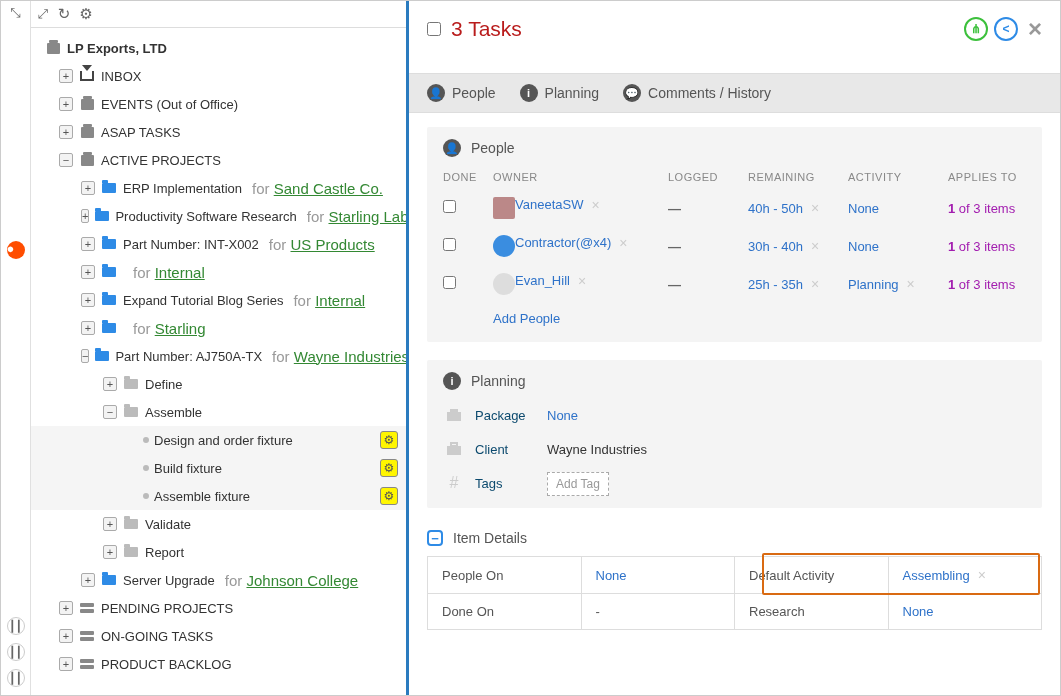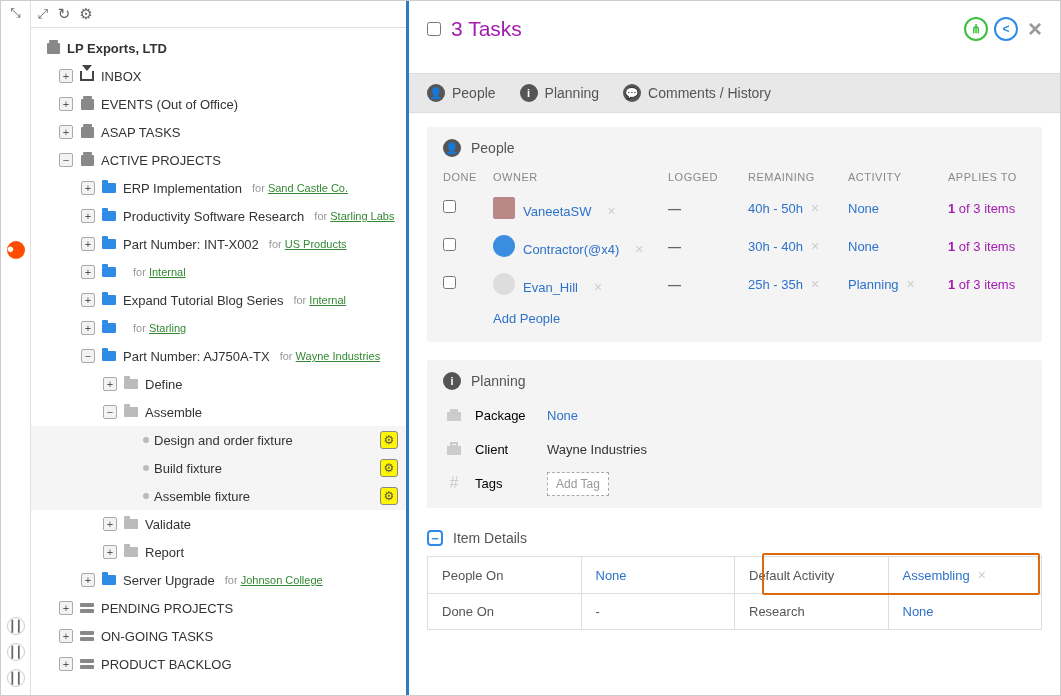--- a/index.html
+++ b/index.html
@@ -26,57 +26,57 @@
 .ic-folder.gray { background:#bbb; }
 .ic-folder.gray::before { background:#bbb; }
 .ic-inbox { width:14px; height:10px; border:2px solid #444; border-top:none; }
 .ic-inbox::after { content:""; display:block; margin:-6px auto 0; width:0; height:0; border-left:5px solid transparent; border-right:5px solid transparent; border-top:6px solid #444; }
 .ic-stack { width:14px; height:10px; position:relative; }
 .ic-stack::before, .ic-stack::after { content:""; position:absolute; left:0; width:14px; height:4px; background:#888; transform:skewY(0deg); border-radius:1px; }
 .ic-stack::before { top:0; } .ic-stack::after { top:6px; }
 .ic-dot { width:6px; height:6px; border-radius:50%; background:#bbb; margin:0 5px 0 0; }
 .tree-label { color:#333; }
 .tree-label.bold { font-weight:bold; }
-.tree-client { color:#338833; font-size:11px; margin-left:10px; }
+.tree-client { color:#338833; font-size:15px; margin-left:10px; }
 .tree-client .for { color:#999; font-style:normal; }
 .tree-client a { color:#338833; text-decoration:underline; }
 .gear-badge { margin-left:auto; width:18px; height:18px; background:#fff600; border:1px solid #888; border-radius:3px; display:flex; align-items:center; justify-content:center; font-size:12px; color:#555; position:absolute; right:8px; }
 .detail { flex:1; display:flex; flex-direction:column; overflow:hidden; }
 .detail-header { display:flex; align-items:center; padding:14px 18px 30px 18px; }
 .detail-header input[type=checkbox] { margin-right:10px; width:14px; height:14px; }
-.detail-title { font-size:21px; color:#a21caf; font-weight:normal; }
+.detail-title { font-size:21px; color:#b91c1c; font-weight:normal; }
 .detail-header .sp { flex:1; }
 .round-btn { width:24px; height:24px; border:2px solid; border-radius:50%; display:flex; align-items:center; justify-content:center; margin-left:6px; cursor:pointer; background:#fff; font-size:12px; font-weight:bold; }
 .round-btn.green { border-color:#3cc03c; color:#3cc03c; }
 .round-btn.blue { border-color:#2e8be6; color:#2e8be6; }
 .close-x { font-size:24px; color:#999; margin-left:10px; cursor:pointer; font-weight:bold; }
 .tabs { display:flex; align-items:center; background:#e8e8e8; padding:0 18px; height:40px; gap:24px; border-top:1px solid #ddd; border-bottom:1px solid #ddd; }
 .tab { display:flex; align-items:center; gap:7px; color:#555; cursor:pointer; font-size:14px; }
 .tab .ti { width:18px; height:18px; display:flex; align-items:center; justify-content:center; background:#555; color:#fff; border-radius:50%; font-size:11px; font-weight:bold; }
 .detail-body { flex:1; overflow-y:auto; padding:14px 18px 18px 18px; background:#fff; }
 .panel { background:#f4f4f4; border-radius:2px; margin-bottom:18px; padding-bottom:8px; }
 .panel-h { display:flex; align-items:center; gap:10px; padding:12px 16px 8px 16px; color:#555; font-size:14px; }
 .panel-h .ti { width:18px; height:18px; background:#555; color:#fff; border-radius:50%; display:flex; align-items:center; justify-content:center; font-size:11px; font-weight:bold; }
 .ppl-head { display:flex; padding:6px 16px; color:#888; font-size:11px; letter-spacing:0.5px; }
 .col-done{width:50px;} .col-owner{width:175px;} .col-log{width:80px;} .col-rem{width:100px;} .col-act{width:100px;} .col-app{flex:1;}
 .ppl-row { display:flex; align-items:center; padding:8px 16px; font-size:13px; }
 .ppl-row input[type=checkbox]{ width:13px; height:13px; }
-.owner { display:flex; align-items:flex-end; gap:8px; }
+.owner { display:flex; align-items:flex-start; }
 .avatar { width:22px; height:22px; background:#b88; border-radius:2px; }
 .avatar.c2 { background:#3a8de0; border-radius:50%; } .avatar.c3 { background:#ddd; border-radius:50%; }
 .alink { color:#2e72c9; cursor:pointer; }
 .xbtn { color:#ccc; margin-left:8px; cursor:pointer; font-size:14px; }
 .dash { color:#666; font-weight:bold; }
 .plain { color:#a21caf; }
 .bold { font-weight:bold;text-align:center; }
 .add-people { display:block; padding:8px 16px 8px 66px; color:#2e72c9; cursor:pointer; font-size:13px; }
 .kv-row { display:flex; align-items:center; padding:8px 16px; font-size:13px; }
 .kv-icon { width:22px; height:18px; margin-right:10px; display:flex; align-items:center; justify-content:center; color:#bbb; }
 .svg-ic { width:16px; height:14px; }
-.kv-label { width:72px; color:#000000; }
+.kv-label { width:72px; color:#0c4a6e; }
 .kv-val { flex:1; color:#333; }
 .kv-val.link { color:#2e72c9; }
 .breadcrumb .sep { color:#888; margin:0 4px; }
 .tag-input { border:1px dashed #aaa; padding:4px 8px; color:#999; font-size:12px; background:#fff; }
 .sec-h { display:flex; align-items:center; gap:10px; padding:4px 0 10px 0; font-size:14px; color:#555; }
 .sec-h .minus { width:16px; height:16px; border:2px solid #2e8be6; border-radius:4px; color:#2e8be6; display:flex; align-items:center; justify-content:center; font-size:13px; font-weight:bold; }
 .detail-table { width:100%; border-collapse:collapse; }
 .detail-table td { border:1px solid #ddd; padding:10px 14px; font-size:13px; color:#555; width:25%; }
 .detail-table td .alink { color:#2e72c9; }
 .detail-table td.hl { }

